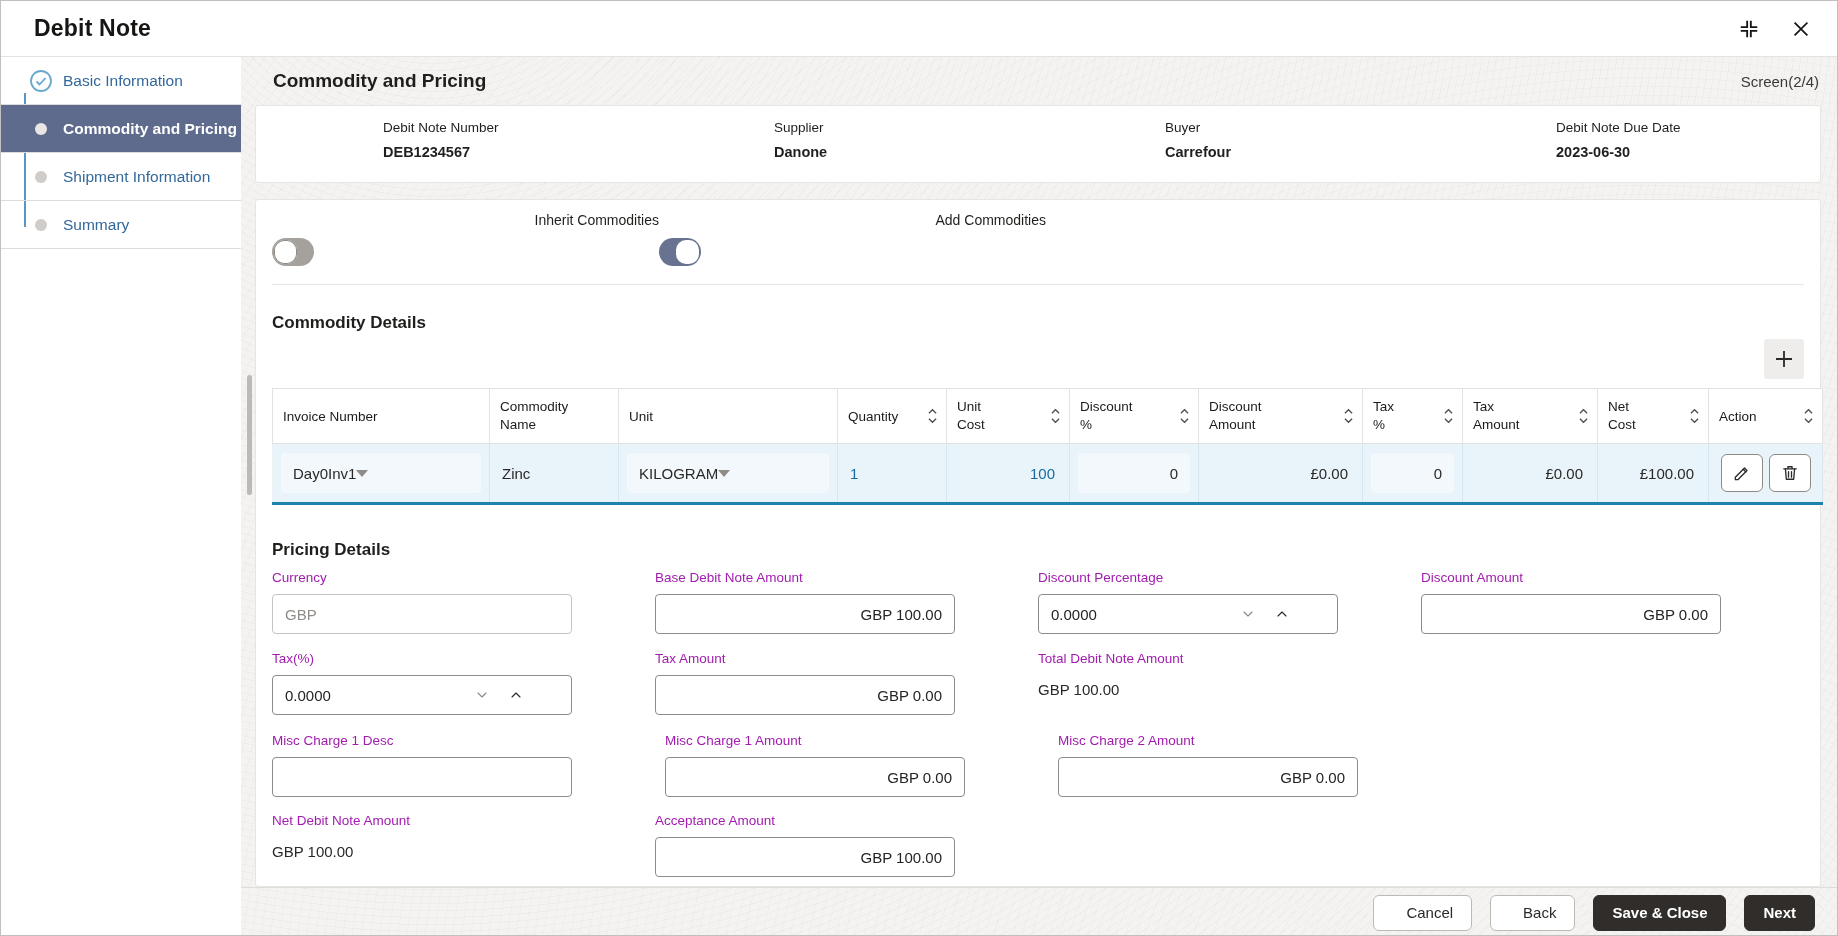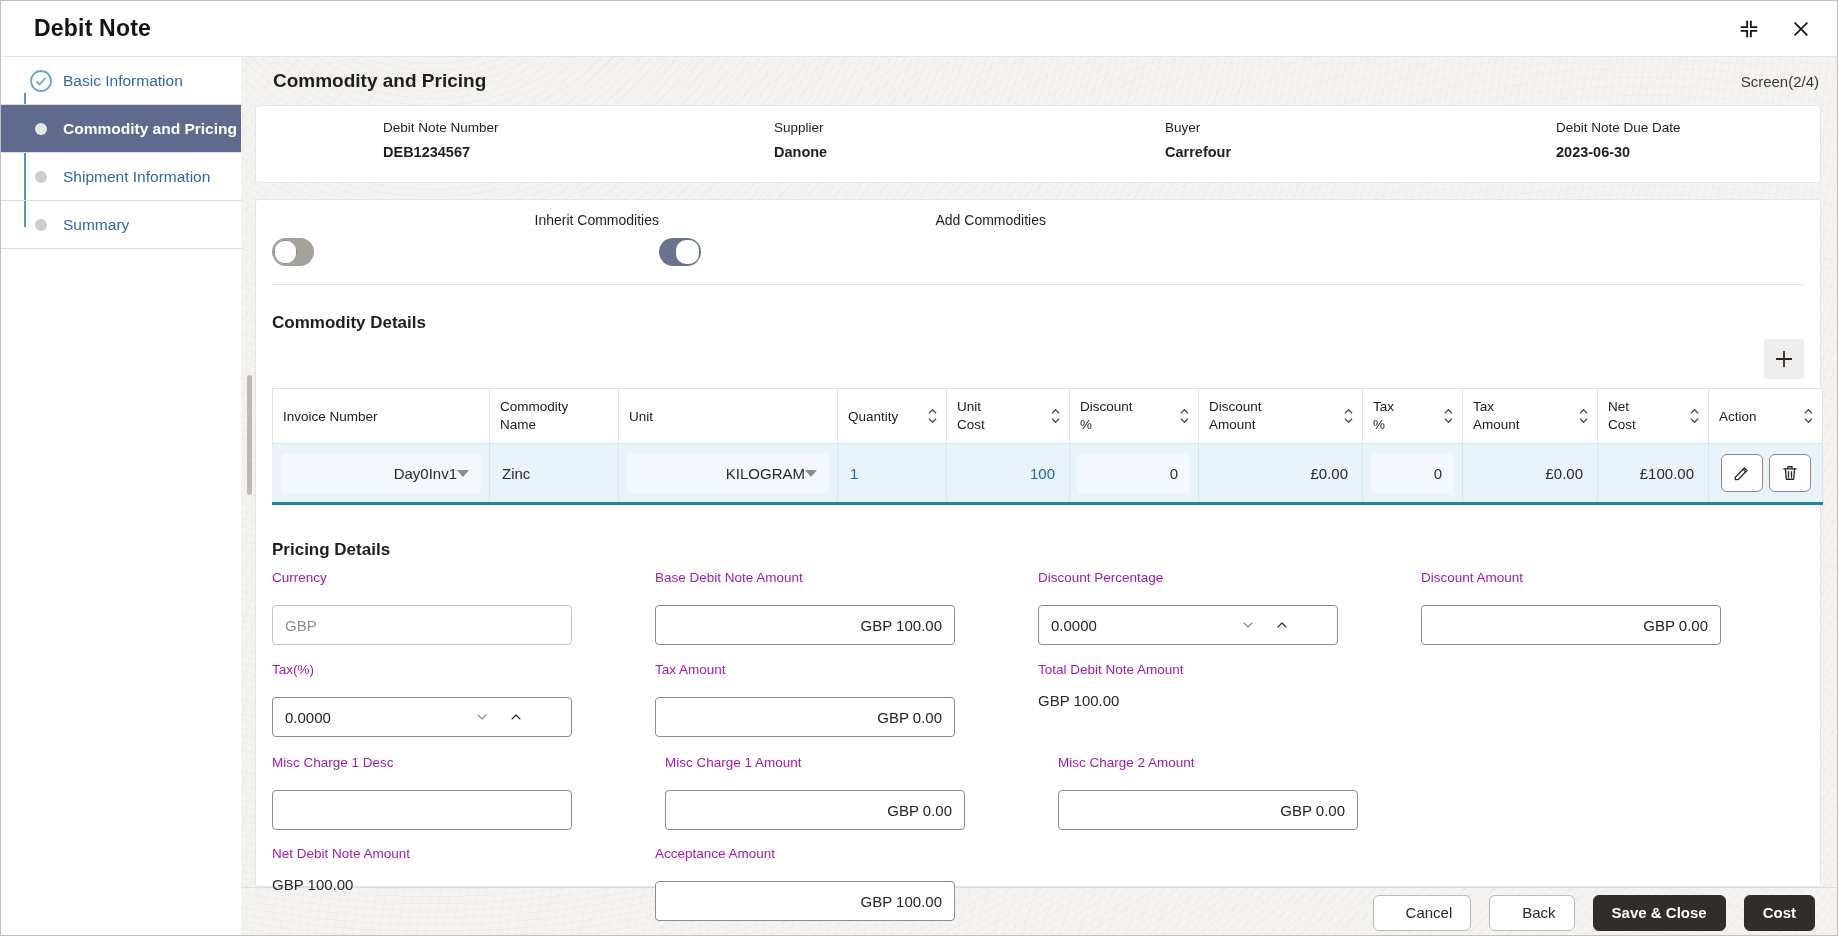--- a/index.html
+++ b/index.html
@@ -81,38 +81,38 @@
   thead th { height:55px; background:#fff; border:1px solid #e4e2df; border-bottom:1px solid #e4e2df;
              font-weight:400; font-size:13.5px; color:#1c1b1a; text-align:left; padding:0 8px 0 10px; vertical-align:middle; cursor:pointer; }
   .th-flex { display:flex; align-items:center; justify-content:space-between; gap:4px; }
   .th-label.narrow { width:min-content; line-height:1.3; }
   .sort-icon svg { stroke:#4f4d4a; fill:none; stroke-width:1.4; display:block; }
   tbody td { height:58px; background:#e9f3fa; border-right:1px solid rgba(30,80,120,0.08);
              border-bottom:3px solid #1f82ab; font-size:15px; color:#2a2927; vertical-align:middle; padding:0; }
   tbody td:first-child { border-left:1px solid rgba(30,80,120,0.08); }
   .cell-inset { margin:0 8px; height:40px; border-radius:4px; background:#f3f8fc;
                 display:flex; align-items:center; padding:0 12px; cursor:pointer; }
-  .cell-inset.select { justify-content:flex-end; }
+  .cell-inset.select { justify-content:flex-start; }
   .cell-inset.num { justify-content:flex-end; }
   .caret-down { width:0; height:0; border-left:6px solid transparent; border-right:6px solid transparent; border-top:7px solid #8f8c88; }
   .cell-text { padding-left:12px; }
   .cell-num  { text-align:right; padding-right:14px; }
   .cell-link { color:#166a9e; cursor:text; }
   .action-cell { display:flex; align-items:center; justify-content:center; gap:6px; height:58px; }
   .icon-btn { width:42px; height:38px; background:#fff; border:1px solid #8d8a86; border-radius:6px;
               display:flex; align-items:center; justify-content:center; cursor:pointer; }
   .icon-btn svg { stroke:#2b2a28; fill:none; stroke-width:1.6; stroke-linejoin:round; stroke-linecap:round; }
 
   
   .pricing-title { margin-top:35px; }
   .p-grid { display:grid; grid-template-columns:repeat(4,1fr); }
   .p-grid.r1 { margin-top:10px; } .p-grid.r2 { margin-top:17px; }
   .p-grid.r3 { margin-top:18px;gap:40px; } .p-grid.r4 { margin-top:16px; }
   .p-label { font-size:13.5px; color:#a21caf; height:16px; }
-  .p-field { margin-top:19px; position:relative; width:266px; }
+  .p-field { margin-top:8px; position:relative; width:266px; }
   .p-input { width:300px; height:40px; border:1px solid #8f8b87; border-radius:4px;
              font-family:"Liberation Sans",sans-serif; font-size:15px; color:#252422; padding:0 12px; background:#fff; }
   .p-input.right { text-align:right; }
   .p-input.disabled { border-color:#c6c3c0; }
   .p-input.disabled::placeholder { color:#8f8c88; }
   .p-input::placeholder { color:#8f8c88; }
   .stepper .p-input { padding-right:78px; }
   .step-btn { position:absolute; top:0; height:40px; width:28px; background:none; border:none;
               display:flex; align-items:center; justify-content:center; cursor:pointer; }
   .step-btn.down { right:42px; } .step-btn.down svg { stroke:#8a8a8a; }
@@ -517,18 +517,18 @@
           <div></div>
             <div></div>
         </div>
 
       </div>
 
       <div class="footer">
         <button class="btn btn-outline">Cancel</button>
         <button class="btn btn-outline">Back</button>
         <button class="btn btn-dark">Save &amp; Close</button>
-        <button class="btn btn-dark">Cost</button>
+        <button class="btn btn-dark">Next</button>
       </div>
 
     </div>
   </div>
 </div>
 
 </body></html>

